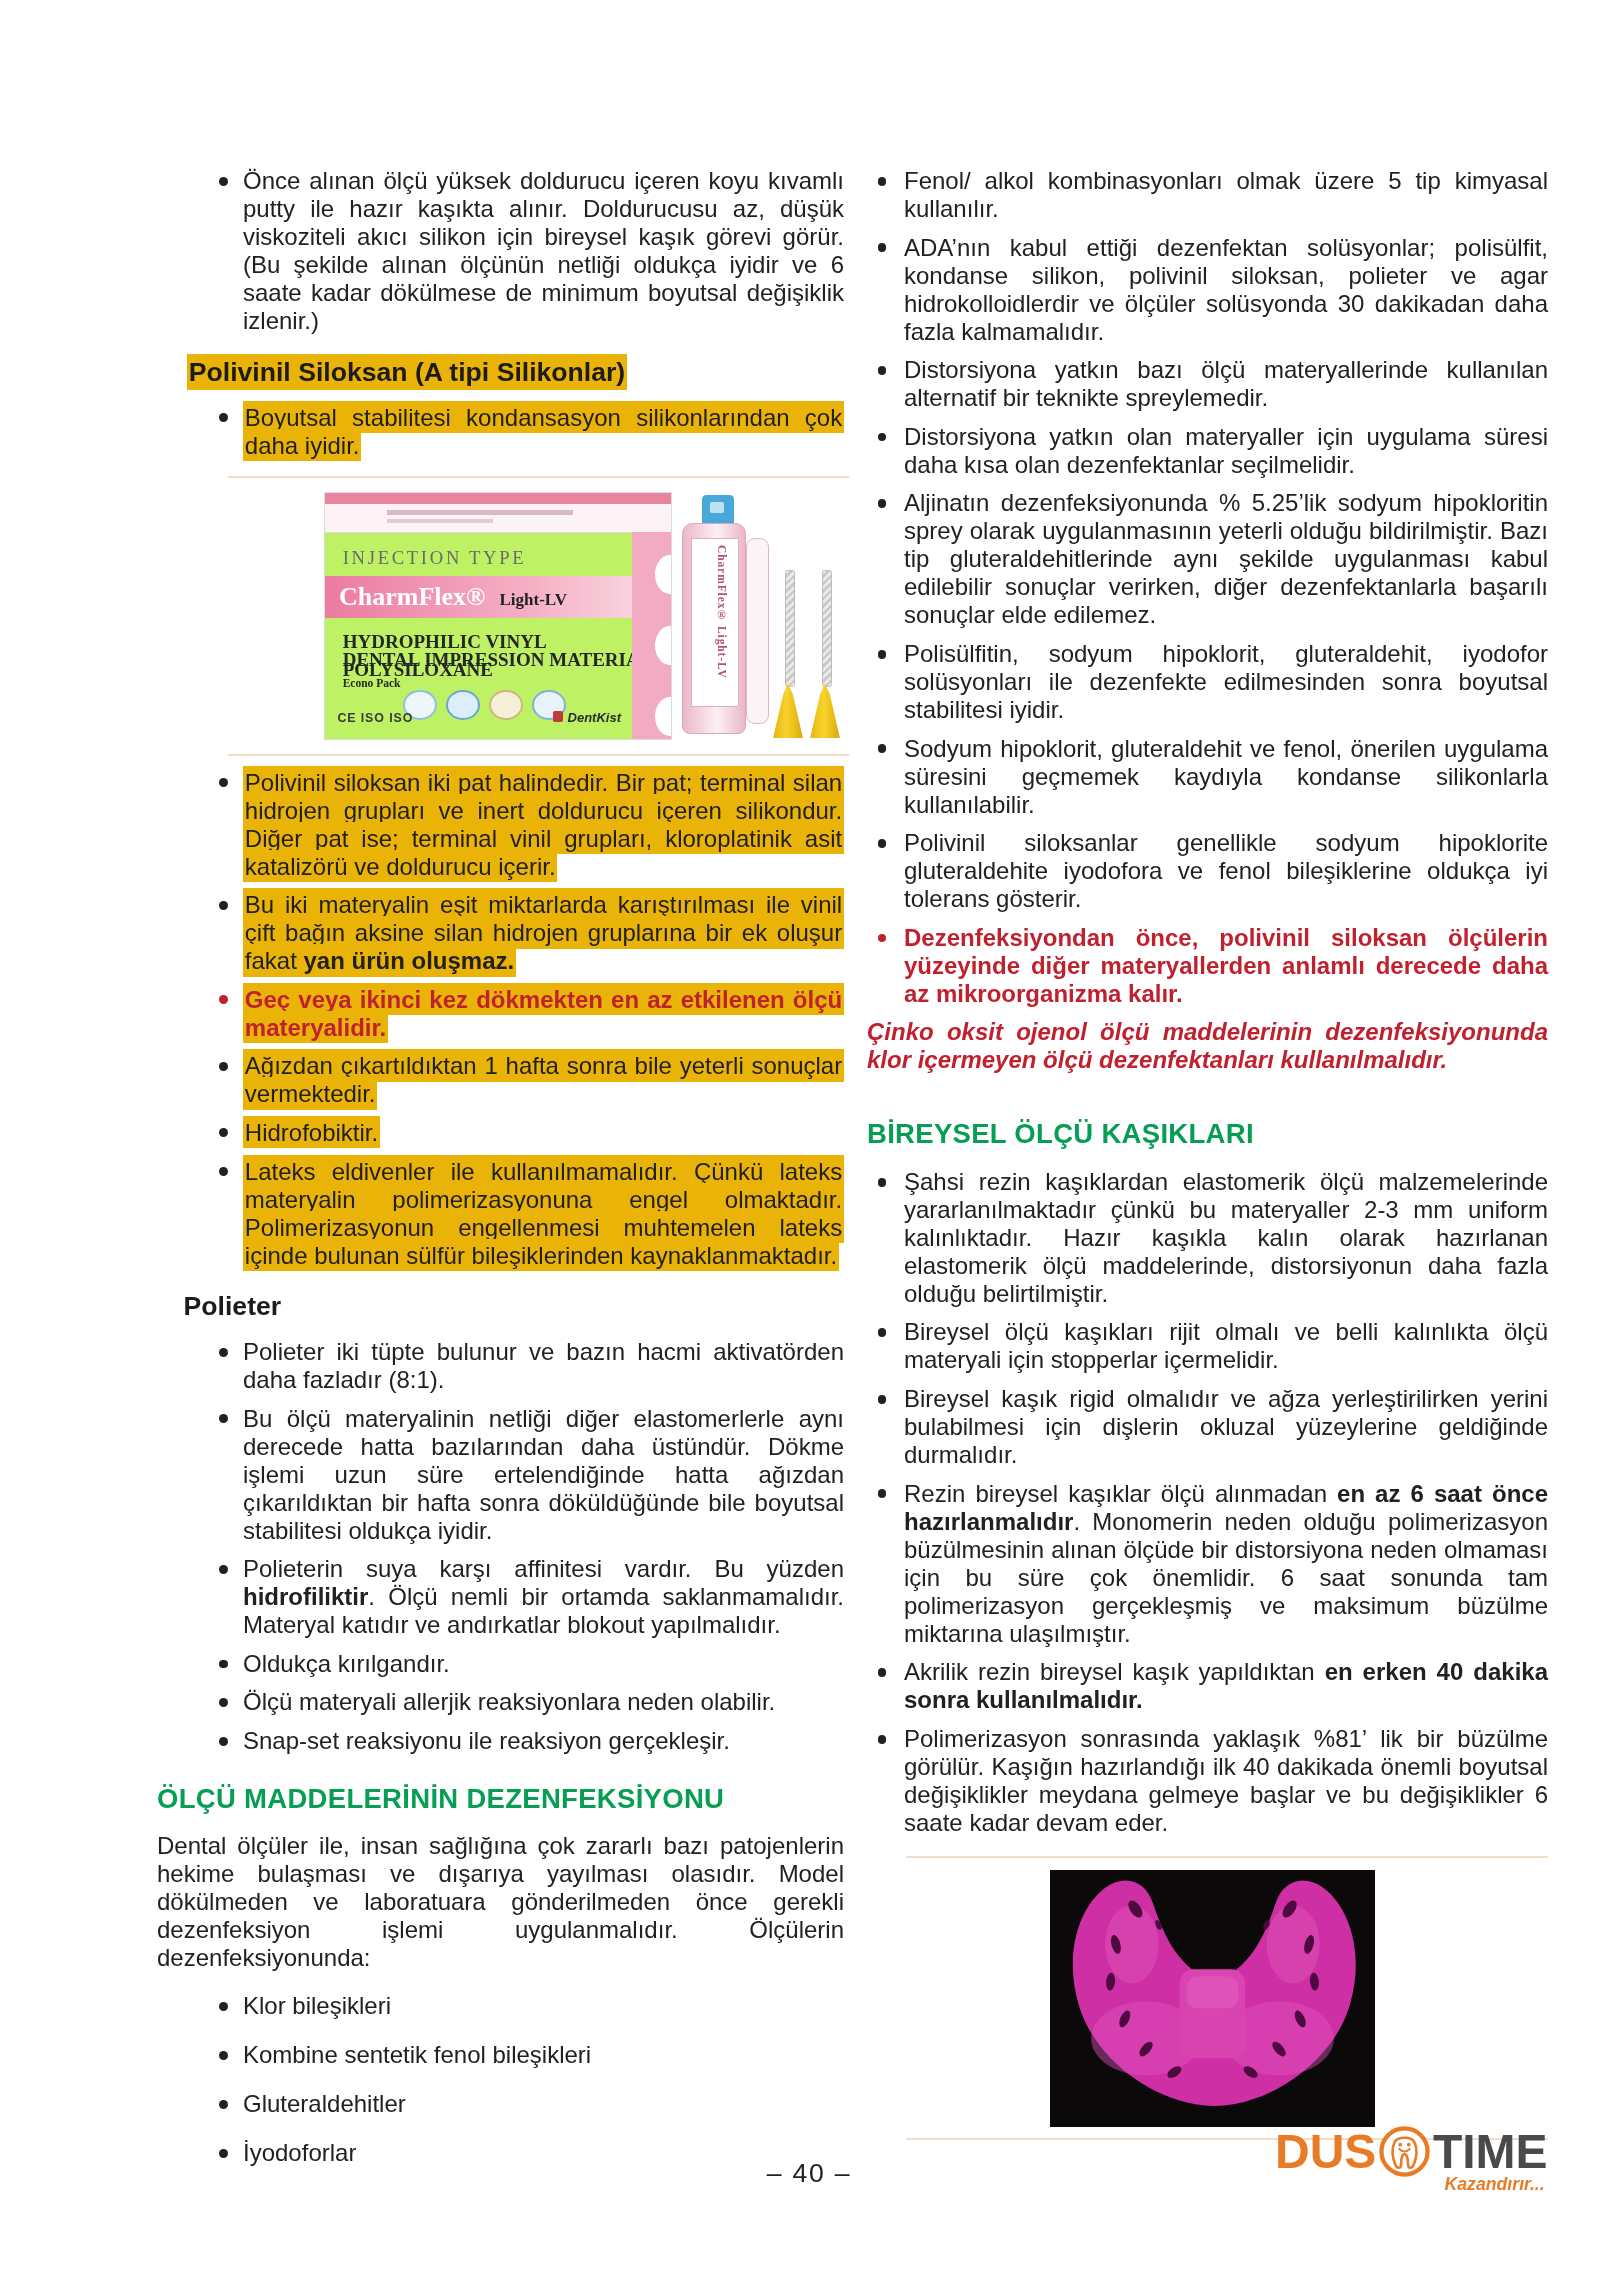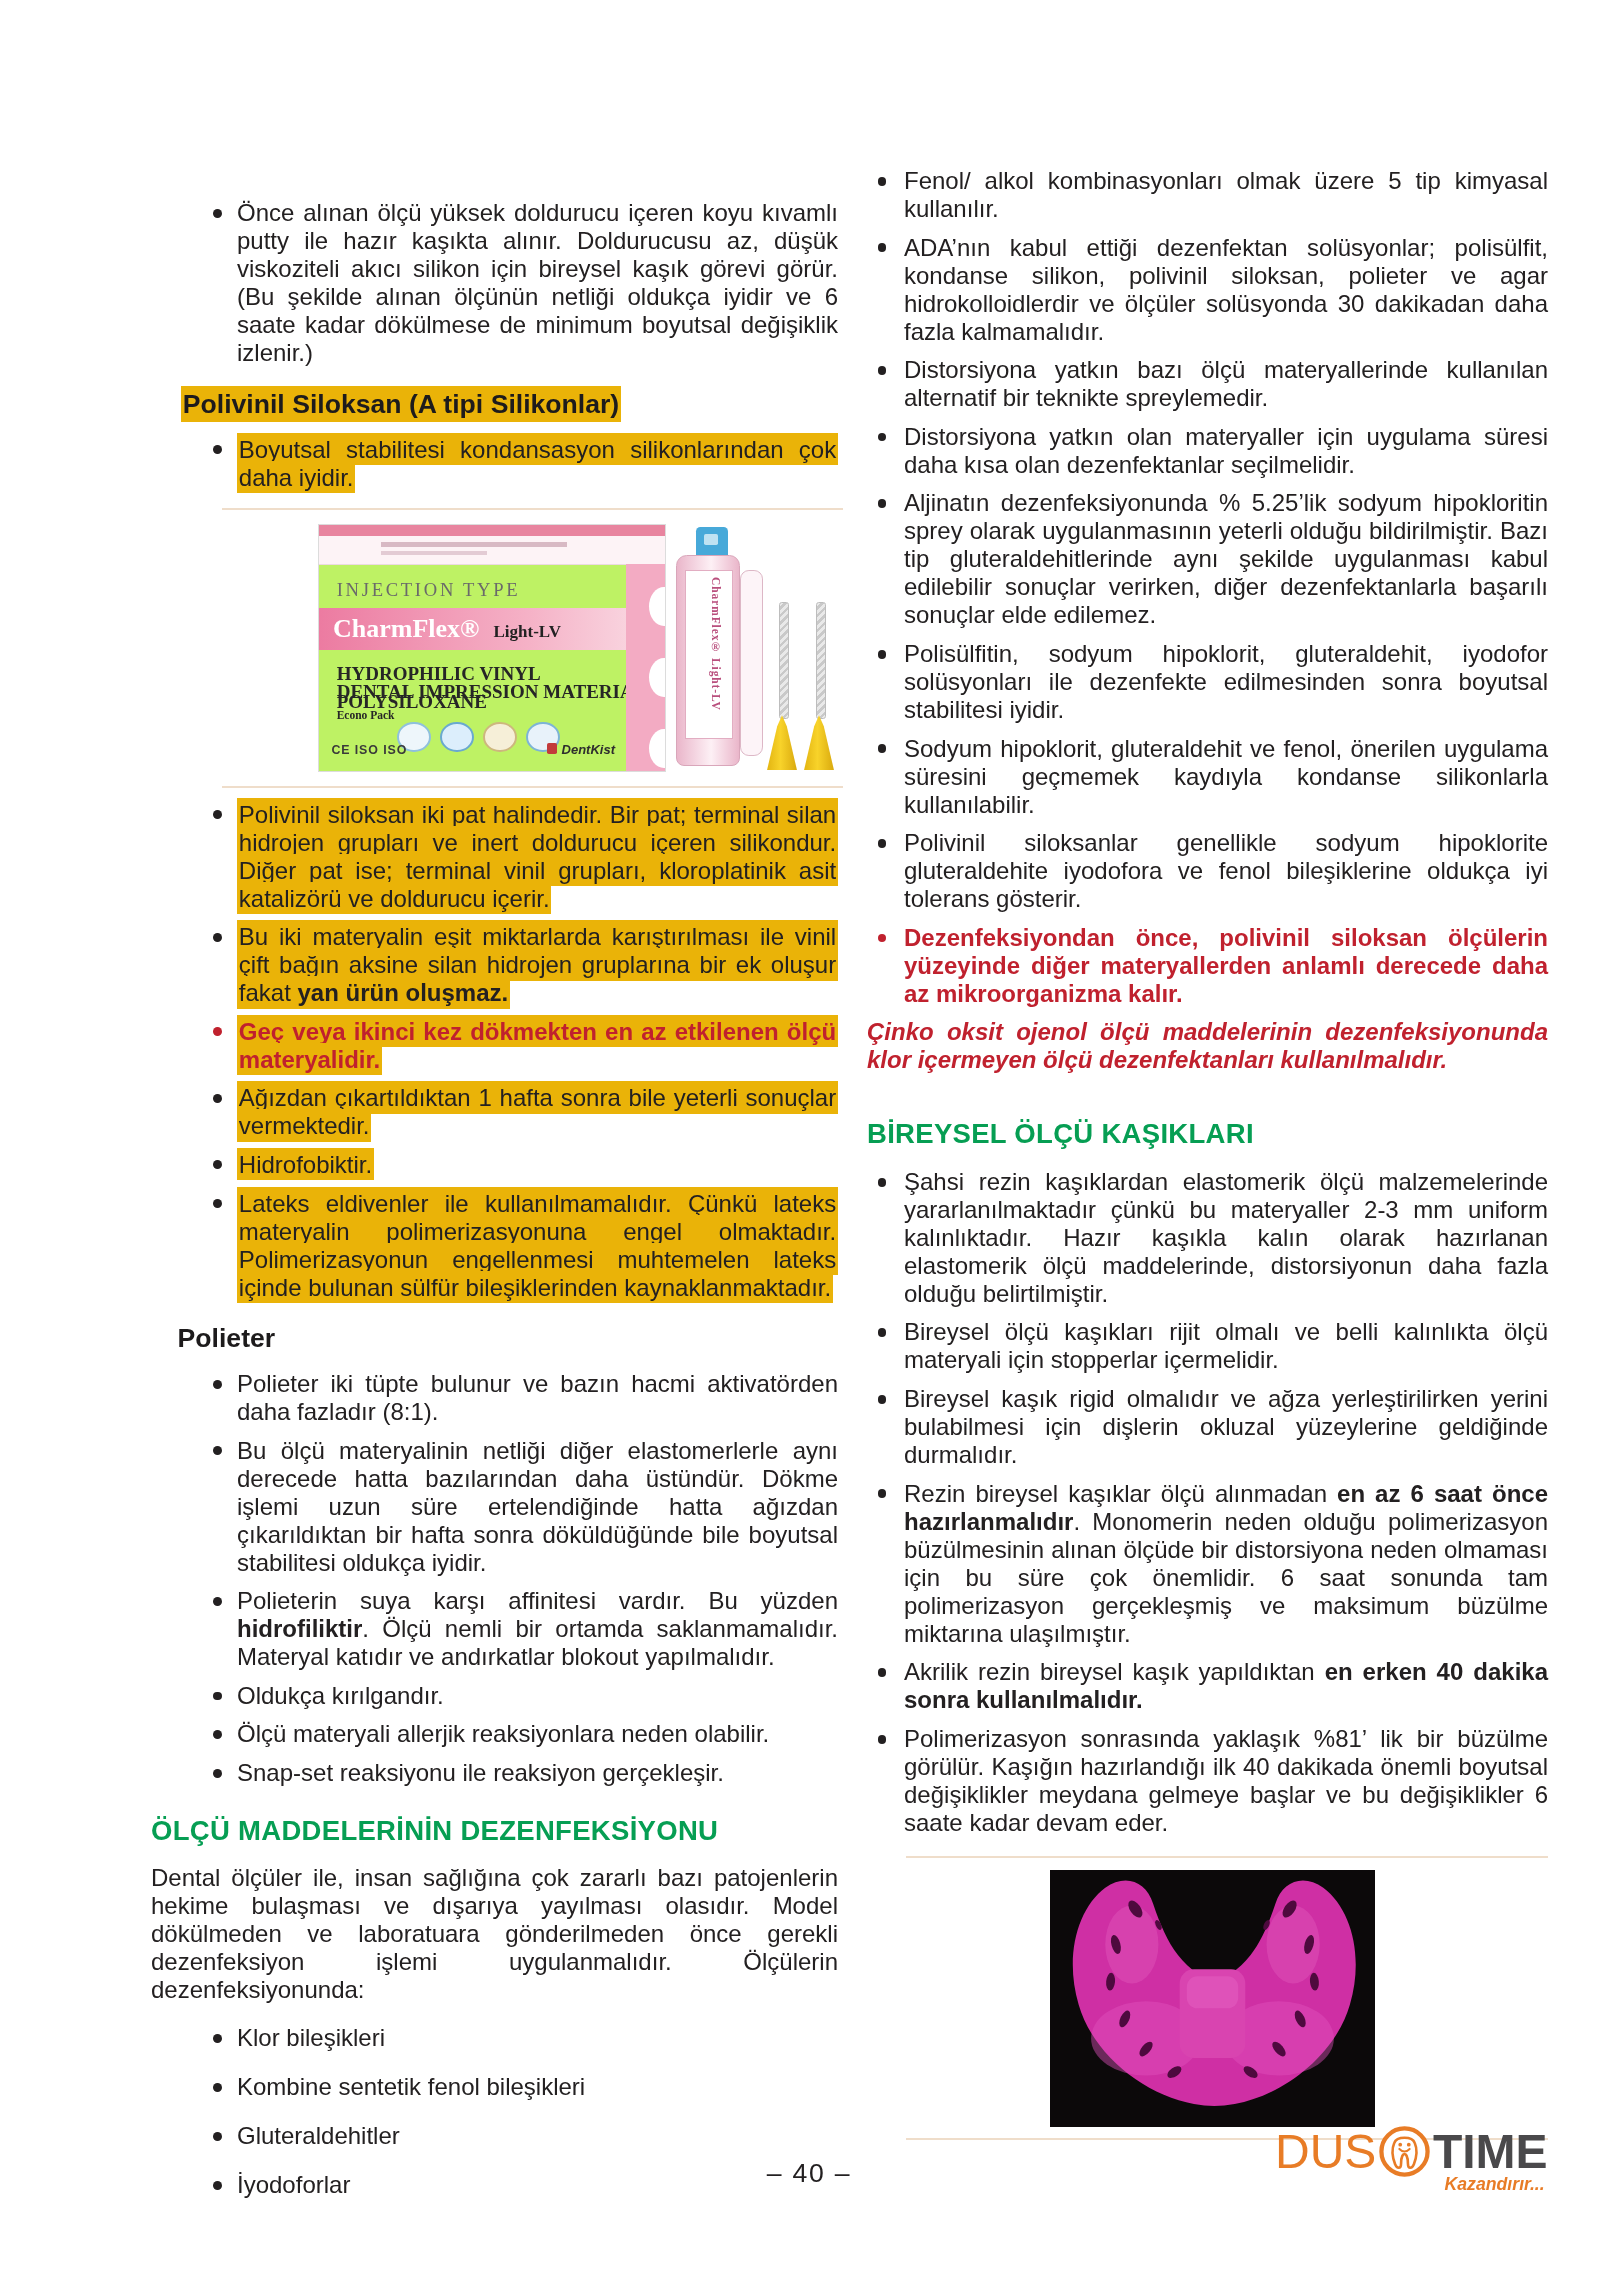--- a/index.html
+++ b/index.html
@@ -1,19 +1,19 @@
 <!DOCTYPE html>
 <html style="font-size:14px"><head>
 <meta charset="utf-8">
 <style>
   html,body{margin:0;padding:0;background:#ffffff;}
   .page{position:relative;width:1618px;height:2270px;background:#ffffff;overflow:hidden;
         font-family:"Liberation Sans",sans-serif;color:#232021;}
   .col{position:absolute;top:167px;font-size:24px;line-height:28px;}
-  .col-left{left:151px;width:687px;margin-top:32px;}
+  .col-left{left:157px;width:687px;}
   .col-right{left:867px;width:681px;}
 
   ul.blist{list-style:none;margin:0 0 1.8px 0;padding:0;}
   ul.blist li{position:relative;margin-bottom:10.6px;text-align:justify;}
   .col-left ul.blist li{padding-left:86px;}
   .col-left ul.blist li::before{content:"";position:absolute;left:62px;top:9.8px;width:8.9px;height:8.9px;
         border-radius:50%;background:#232021;}
   .col-right ul.blist li{padding-left:37px;}
   .col-right ul.blist li::before{content:"";position:absolute;left:10.6px;top:9.8px;width:8.9px;height:8.9px;
         border-radius:50%;background:#232021;}
@@ -69,21 +69,21 @@
   .shaft{position:absolute;left:11.5px;top:0;width:8px;height:115px;background:repeating-linear-gradient(135deg,#e9e9e9 0 2.7px,#c9c9c9 2.7px 5.3px);border:0.9px solid #bdbdbd;border-radius:2.7px;}
   .cone{position:absolute;left:0;bottom:0;width:30px;height:55px;background:linear-gradient(90deg,#e3b512,#f8d32a 45%,#d9a90e);clip-path:polygon(50% 0%,66% 20%,100% 100%,0% 100%,34% 20%);}
 
   .figure-right{margin:19.5px 0 0 39px;width:642px;border-top:2.7px solid #efddca;border-bottom:2.7px solid #efddca;padding:11.5px 0;}
   .photo-right{width:325px;height:257px;margin-left:144px;background:#0c090a;}
   .photo-right svg{display:block;width:100%;height:100%;}
 
   .page-number{position:absolute;top:2158px;left:0;width:1618px;text-align:center;font-size:26.6px;letter-spacing:1.8px;color:#232021;}
   .logo{position:absolute;left:1275px;top:2124px;width:275px;}
   .logo-row{display:flex;align-items:center;}
-  .logo-dus{color:#e87c26;font-weight:400;font-size:48px;letter-spacing:0;}
+  .logo-dus{color:#e87c26;font-weight:700;font-size:48px;letter-spacing:0;}
   .tooth-badge{width:53px;height:53px;margin:0 1.8px;display:inline-block;}
   .logo-time{color:#4a494b;font-weight:800;font-size:48px;}
   .logo-tagline{text-align:right;color:#e87c26;font-style:italic;font-weight:bold;font-size:17.7px;margin-top:-5.3px;padding-right:5.3px;}
 </style>
 </head>
 <body>
 
 <div class="page">
 
   <div class="col col-left">

